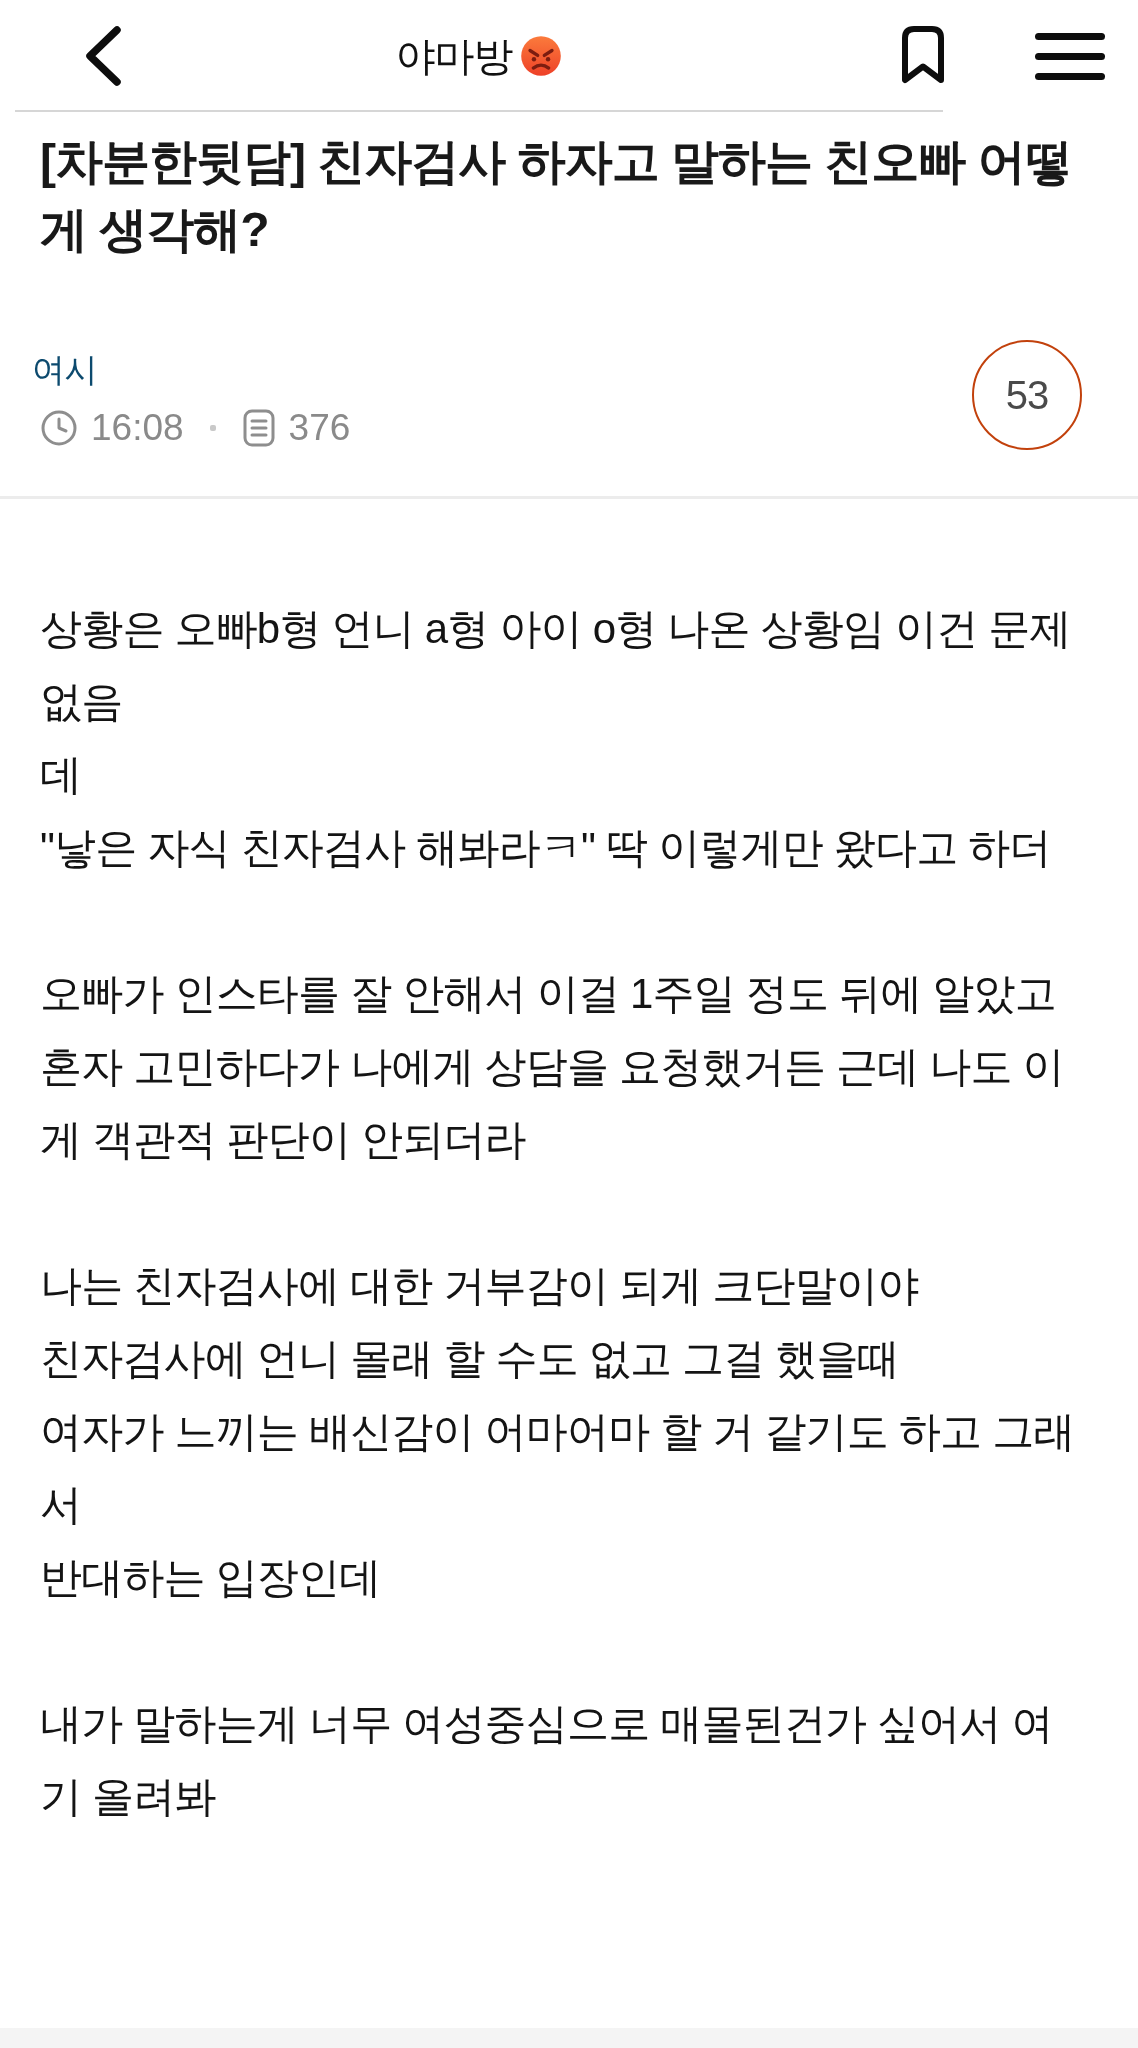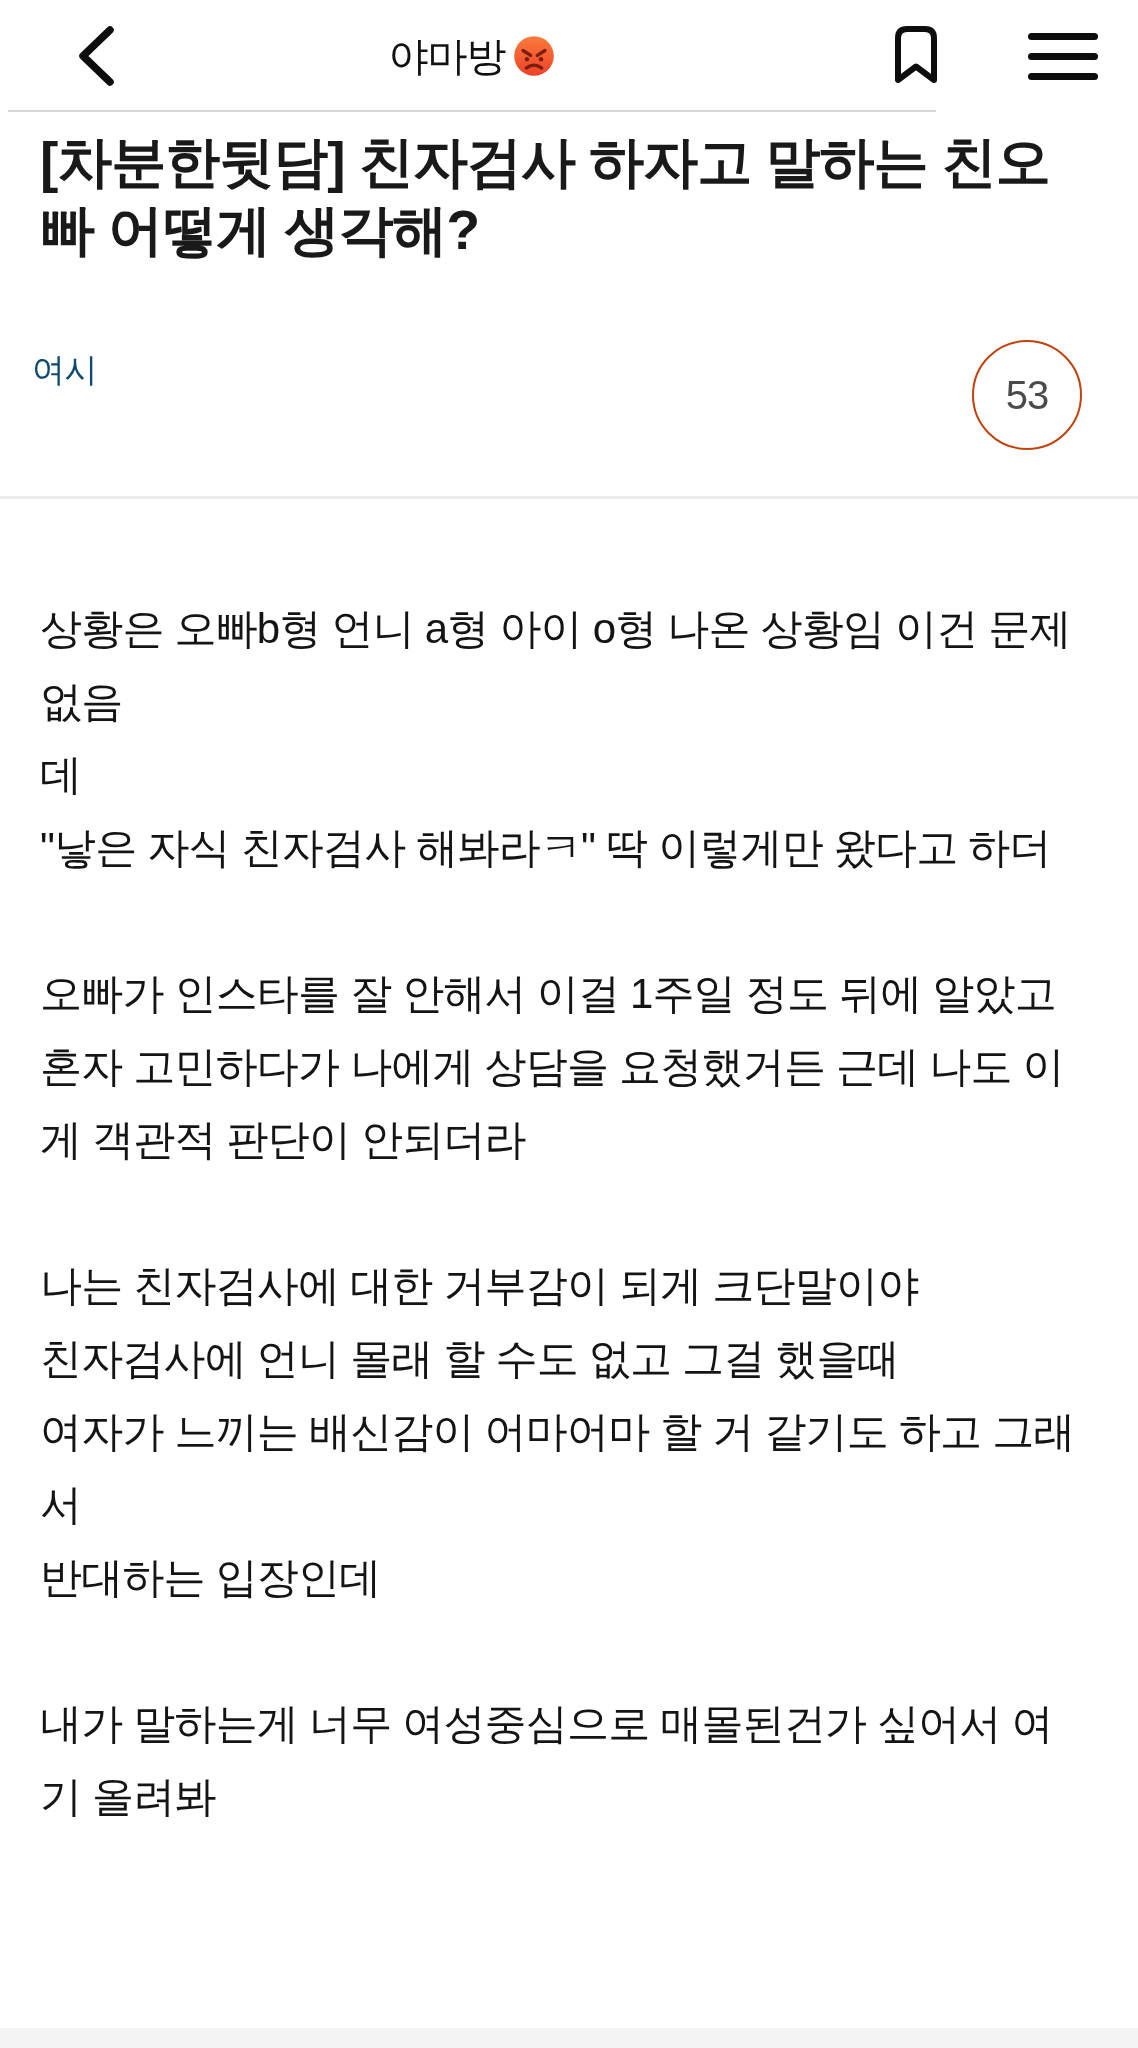--- a/index.html
+++ b/index.html
@@ -6,21 +6,21 @@
   html,body { background:#fff; }
   .page {
     position:relative;
     width:1138px; height:2048px;
     background:#ffffff;
     font-family:"Liberation Sans","DejaVu Sans",sans-serif;
     overflow:hidden;
   }
   
   .appbar {
-    position:absolute; left:8px; top:0; width:928px; height:112px;
+    position:absolute; left:15px; top:0; width:928px; height:112px;
     background:#fff; border-bottom:2px solid #d6d6d6;
   }
   .back-btn {
     position:absolute; left:56px; top:22px; width:64px; height:68px;
     display:flex; align-items:center; justify-content:center; cursor:pointer;
   }
   .appbar-title {
     position:absolute; left:0; right:0; top:0; height:112px;
     display:flex; align-items:center; justify-content:center; gap:6px;
     pointer-events:none;
@@ -33,21 +33,21 @@
     display:flex; align-items:center; justify-content:center; cursor:pointer;
   }
   .menu-btn {
     position:absolute; left:1020px; top:24px; width:70px; height:64px;
     display:flex; flex-direction:column; justify-content:center; gap:13px; cursor:pointer;
   }
   .menu-btn i { display:block; height:7px; border-radius:4px; background:#0d0d0d; }
   
   .post-title {
     position:absolute; left:40px; top:128px; width:1060px;
-    font-size:55px; line-height:68px; font-weight:700; color:#191919;
+    font-size:48px; line-height:68px; font-weight:700; color:#191919;
     letter-spacing:-1px; word-break:break-all;
   }
   .post-author {
     position:absolute; left:32px; top:348px;
     font-size:33px; color:#0c4a6e; letter-spacing:-0.5px;
   }
   .post-meta {
     position:absolute; left:40px; top:402px; height:52px;
     display:flex; align-items:center; color:#8e8e8e;
   }
@@ -124,20 +124,37 @@
       <span style="display:contents">
         <i></i><i></i><i></i>
       </span>
     </div>
   </header>
 
   <h1 class="post-title">[차분한뒷담] 친자검사 하자고 말하는 친오빠 어떻게 생각해?</h1>
 
   <div class="post-author">여시</div>
 
+  <div class="post-meta">
+    <span class="clock-ic">
+      <svg width="38" height="38" viewBox="0 0 38 38">
+        <circle cx="19" cy="19" r="16" fill="none" stroke="#8e8e8e" stroke-width="3"></circle>
+        <path d="M19 10 V19 L26 22" fill="none" stroke="#8e8e8e" stroke-width="3" stroke-linecap="round" stroke-linejoin="round"></path>
+      </svg>
+    </span>
+    <span class="mtxt">16:08</span>
+    <span class="meta-dot"></span>
+    <span class="doc-ic">
+      <svg width="34" height="40" viewBox="0 0 34 40">
+        <rect x="3" y="3" width="28" height="34" rx="7" fill="none" stroke="#8e8e8e" stroke-width="3"></rect>
+        <path d="M10 13 H24 M10 20 H24 M10 27 H24" stroke="#8e8e8e" stroke-width="3" stroke-linecap="round"></path>
+      </svg>
+    </span>
+    <span class="mtxt">376</span>
+  </div>
 
   <div class="comment-badge">
     <span>53</span>
   </div>
 
   <div class="divider"></div>
 
   <div class="post-body" id="post-body">
       <div class="body-line">상황은 오빠b형 언니 a형 아이 o형 나온 상황임 이건 문제</div>
       <div class="body-line">없음</div>

